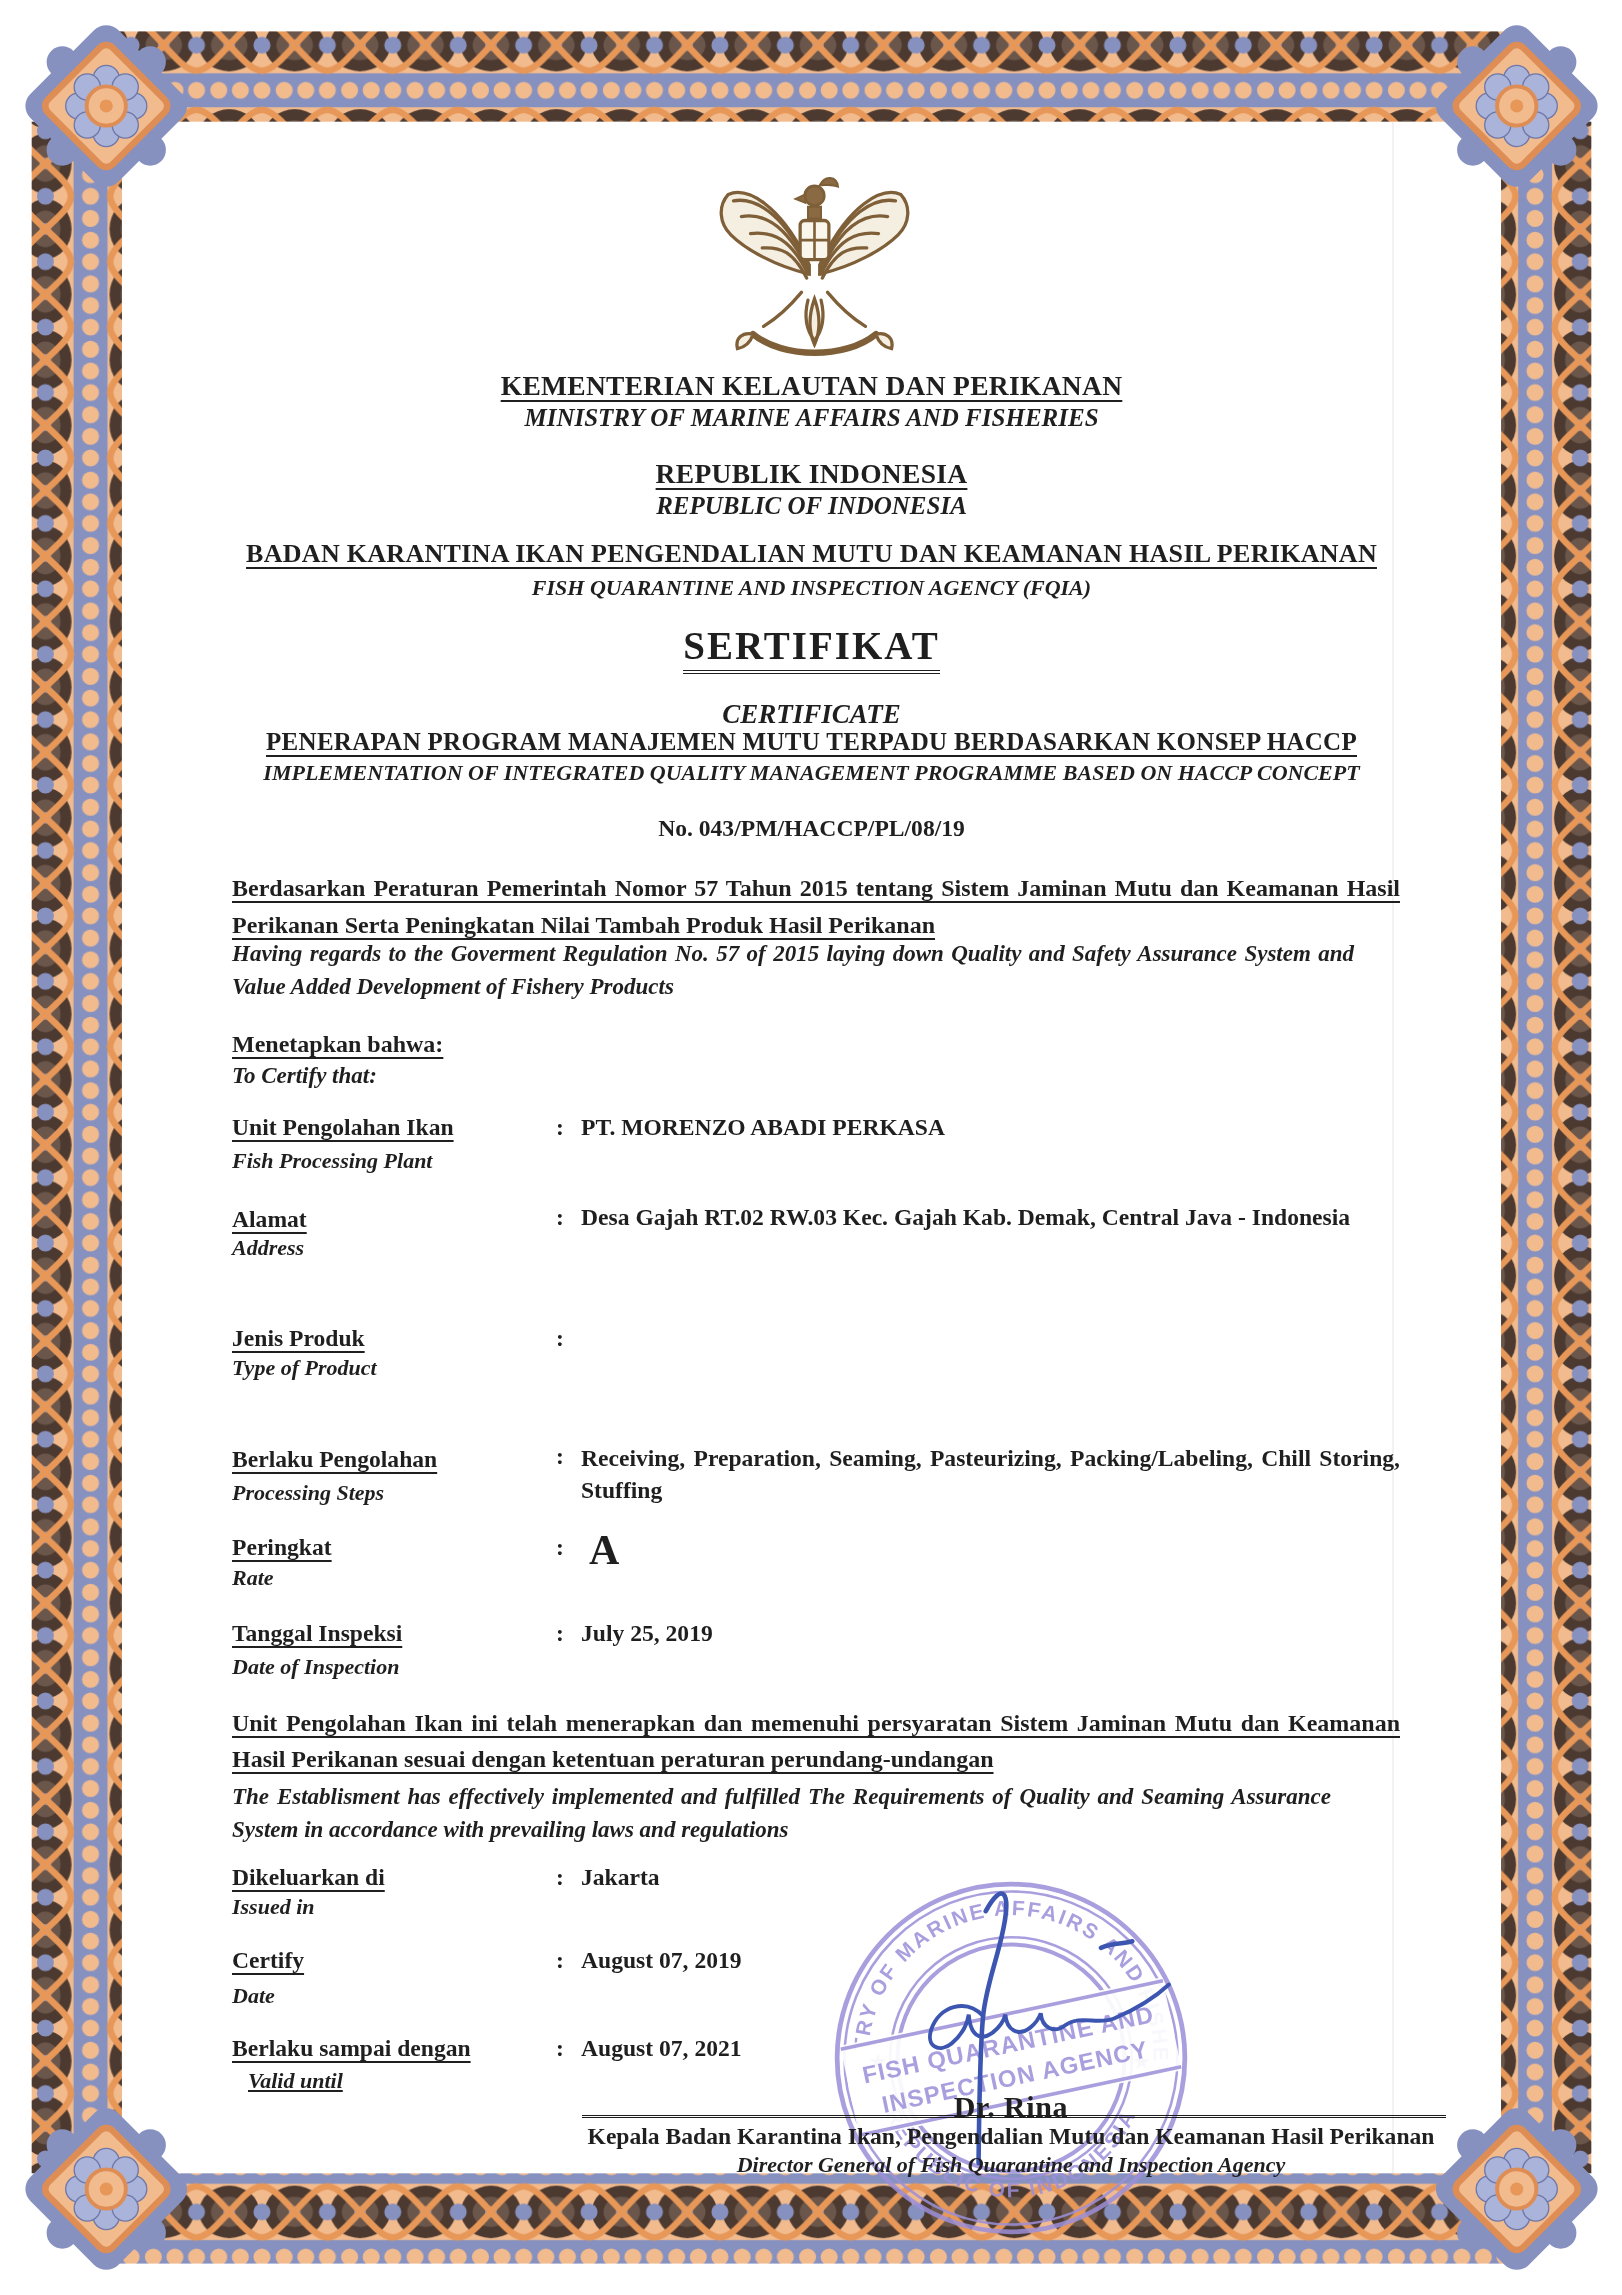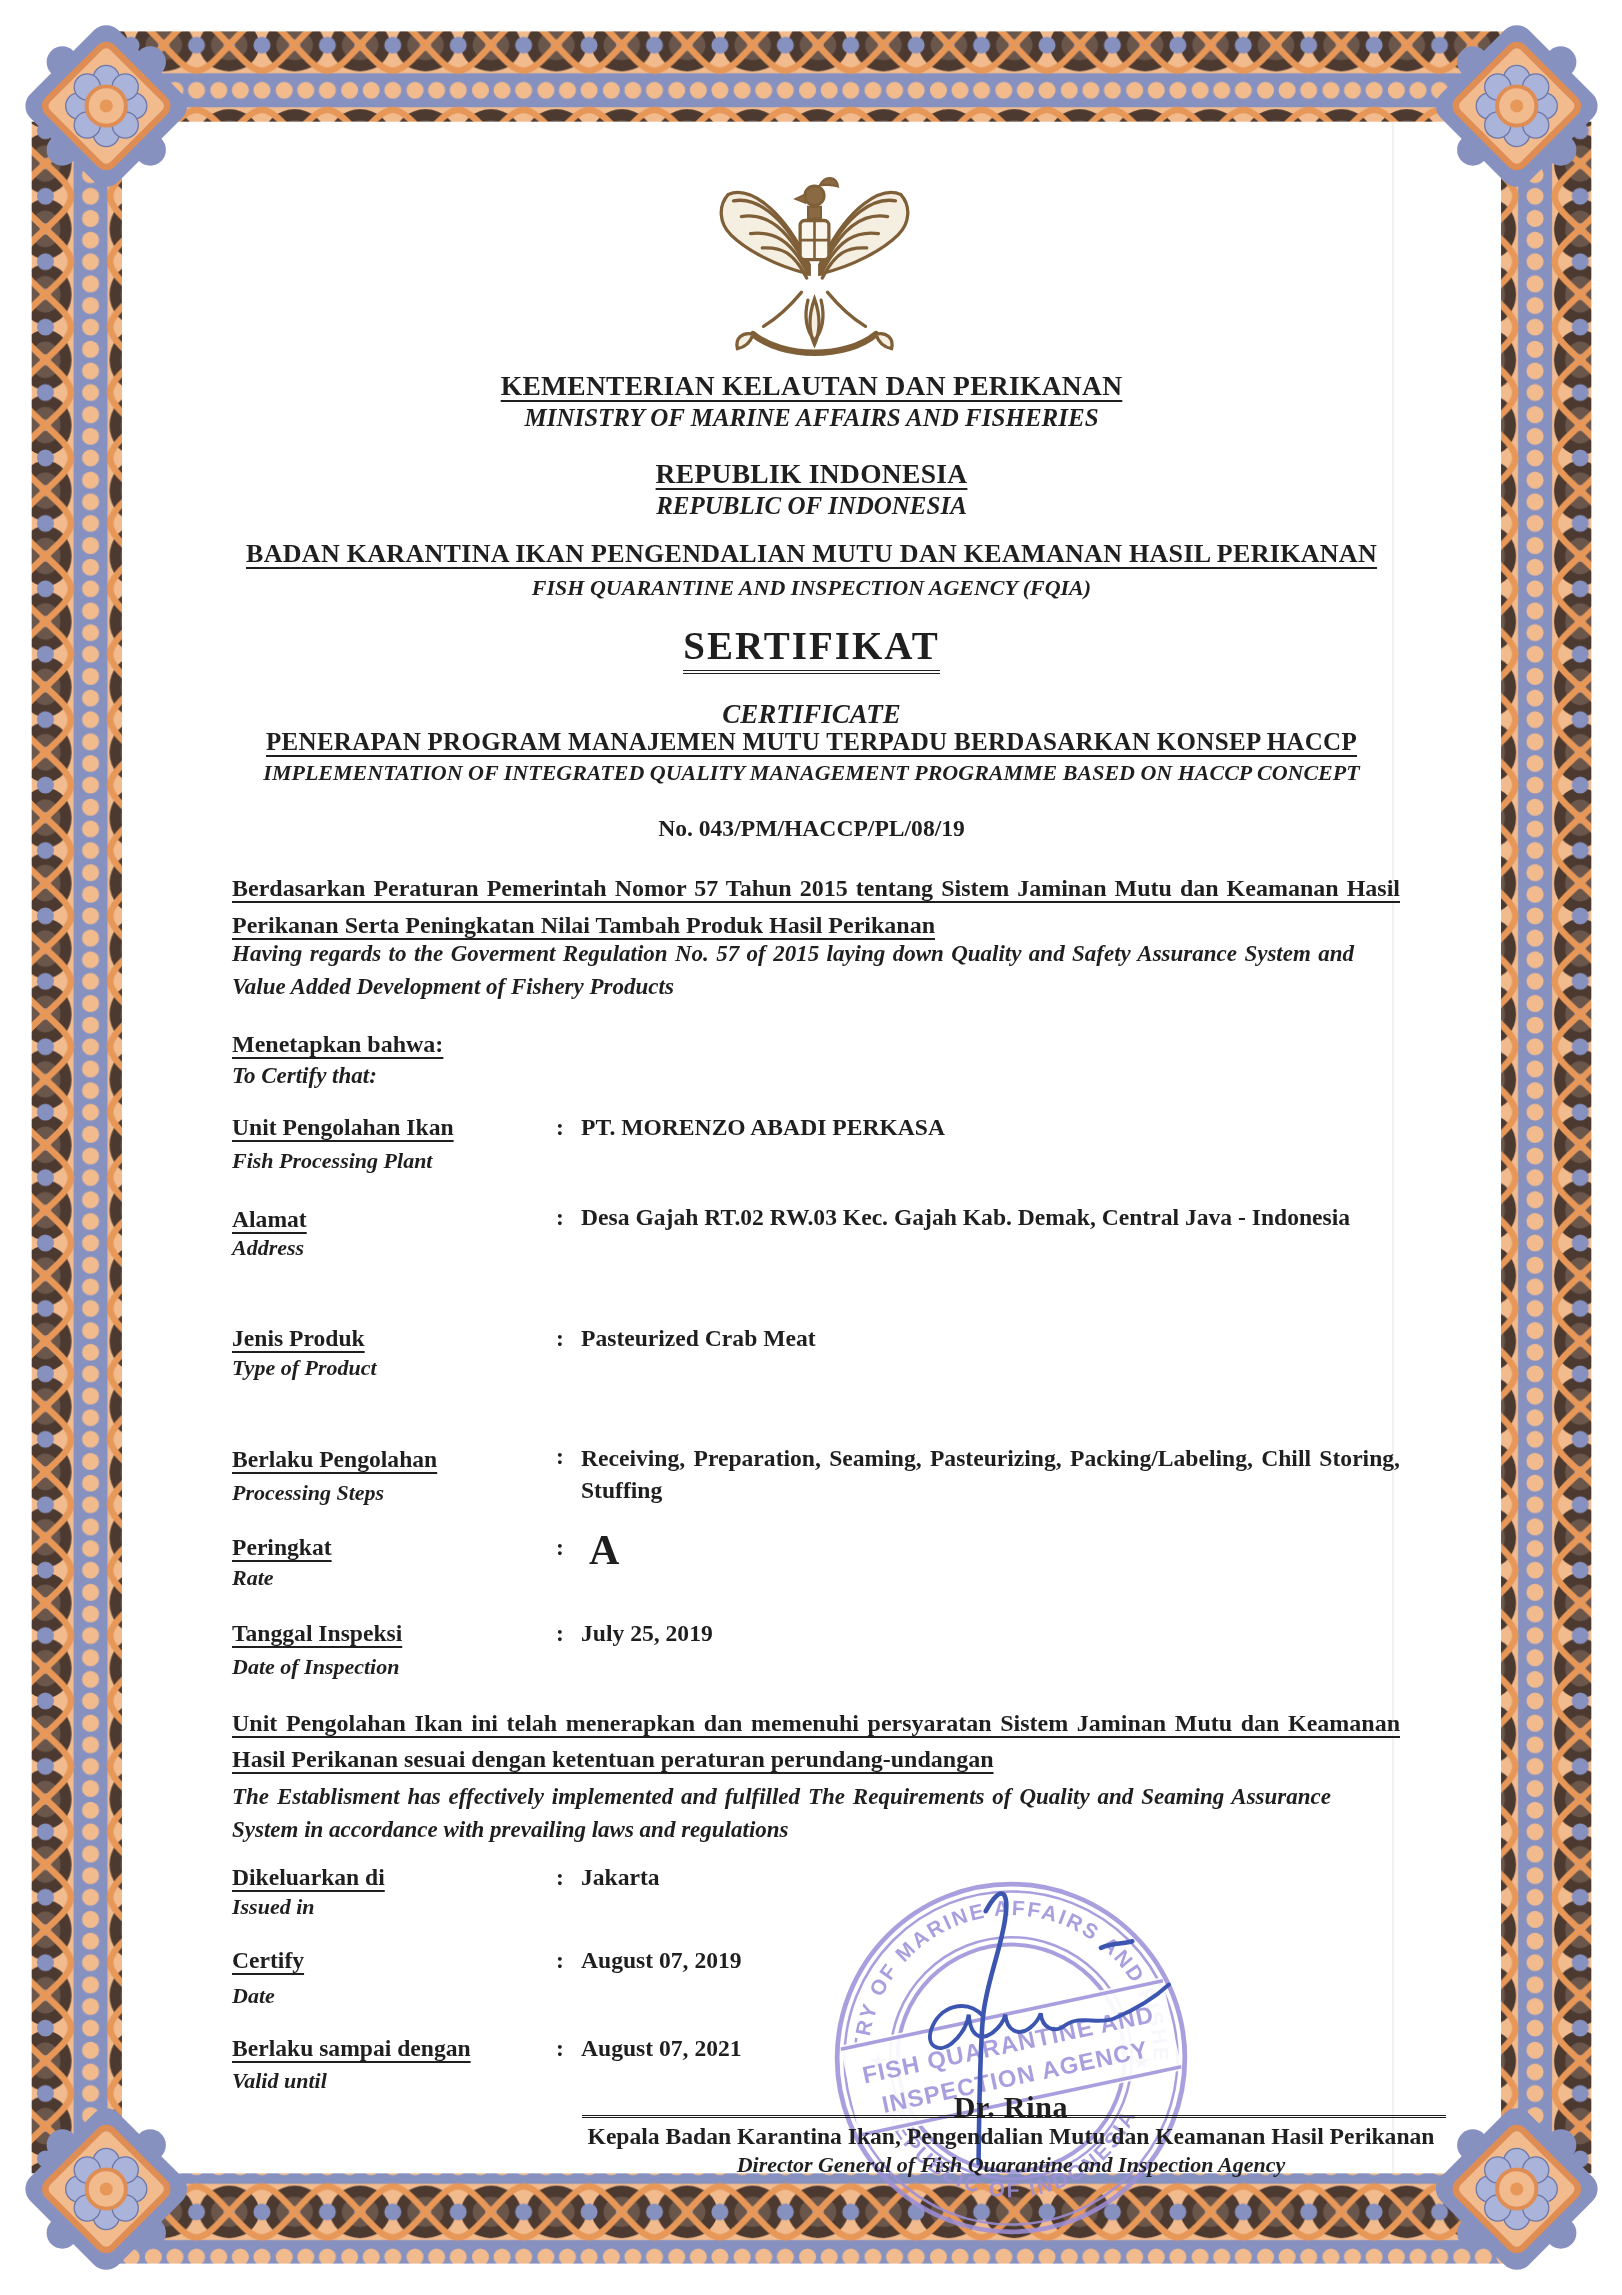--- a/index.html
+++ b/index.html
@@ -164,21 +164,20 @@
   <div class="abs val" style="left:581px; top:1114px; width:819px;">PT. MORENZO ABADI PERKASA</div>
 
   <div class="abs lbl" style="left:232px; top:1206px;">Alamat</div>
   <div class="abs sub" style="left:232px; top:1235px;">Address</div>
   <div class="abs colon" style="left:556px; top:1204px;">:</div>
   <div class="abs val" style="left:581px; top:1204px; width:819px;">Desa Gajah RT.02 RW.03 Kec. Gajah Kab. Demak, Central Java - Indonesia</div>
 
   <div class="abs lbl" style="left:232px; top:1325px;">Jenis Produk</div>
   <div class="abs sub" style="left:232px; top:1355px;">Type of Product</div>
   <div class="abs colon" style="left:556px; top:1325px;">:</div>
-  <div class="abs val" style="left:581px; top:1325px; width:819px;">Pasteurized Crab Meat</div>
 
   <div class="abs lbl" style="left:232px; top:1446px;">Berlaku Pengolahan</div>
   <div class="abs sub" style="left:232px; top:1480px;">Processing Steps</div>
   <div class="abs colon" style="left:556px; top:1443px;">:</div>
   <div class="abs val just" style="left:581px; top:1443px; width:819px; line-height:1.35;">Receiving, Preparation, Seaming, Pasteurizing, Packing/Labeling, Chill Storing, Stuffing</div>
 
   <div class="abs lbl" style="left:232px; top:1534px;">Peringkat</div>
   <div class="abs sub" style="left:232px; top:1565px;">Rate</div>
   <div class="abs colon" style="left:556px; top:1534px;">:</div>
   <div class="abs b" style="left:589px; top:1526px; font-size:42px;">A</div>
@@ -197,21 +196,21 @@
   <div class="abs sub" style="left:232px; top:1894px;">Issued in</div>
   <div class="abs colon" style="left:556px; top:1864px;">:</div>
   <div class="abs val" style="left:581px; top:1864px;">Jakarta</div>
 
   <div class="abs lbl" style="left:232px; top:1947px;">Certify</div>
   <div class="abs sub" style="left:232px; top:1983px;">Date</div>
   <div class="abs colon" style="left:556px; top:1947px;">:</div>
   <div class="abs val" style="left:581px; top:1947px;">August 07, 2019</div>
 
   <div class="abs lbl" style="left:232px; top:2035px;">Berlaku sampai dengan</div>
-  <div class="abs sub" style="left:232px; top:2068px;">Valid until</div>
+  <div class="abs sub" style="left:248px; top:2068px;text-decoration:underline;">Valid until</div>
   <div class="abs colon" style="left:556px; top:2035px;">:</div>
   <div class="abs val" style="left:581px; top:2035px;">August 07, 2021</div>
 
   <div id="stampbox" class="abs" style="left:828px; top:1875px; width:366px; height:366px;">
     <svg width="366" height="366" viewBox="0 0 200 200">
       <g fill="none" stroke="#9c8fd9">
         <circle cx="100" cy="100" r="95" stroke-width="2.6" stroke="#9c8fd9"></circle>
         <circle cx="100" cy="100" r="91" stroke-width="1.4"></circle>
         <circle cx="100" cy="100" r="66" stroke-width="1.4"></circle>
         <circle cx="100" cy="100" r="62" stroke-width="2.2"></circle>

